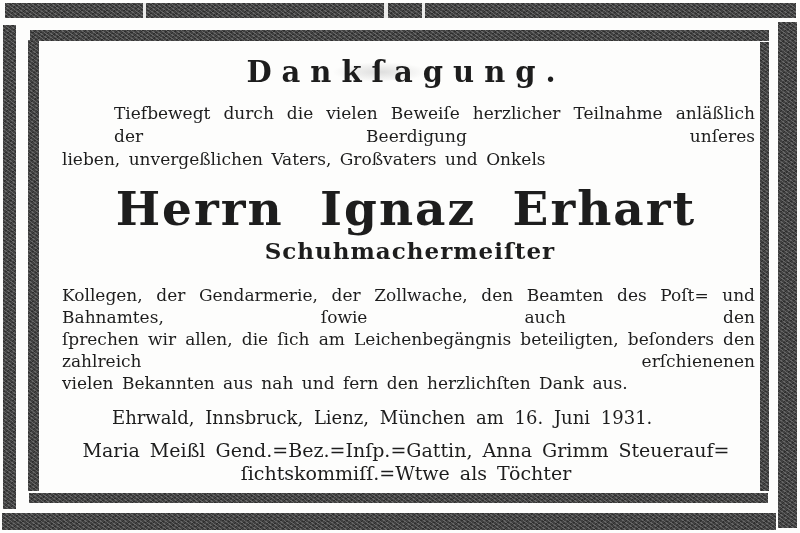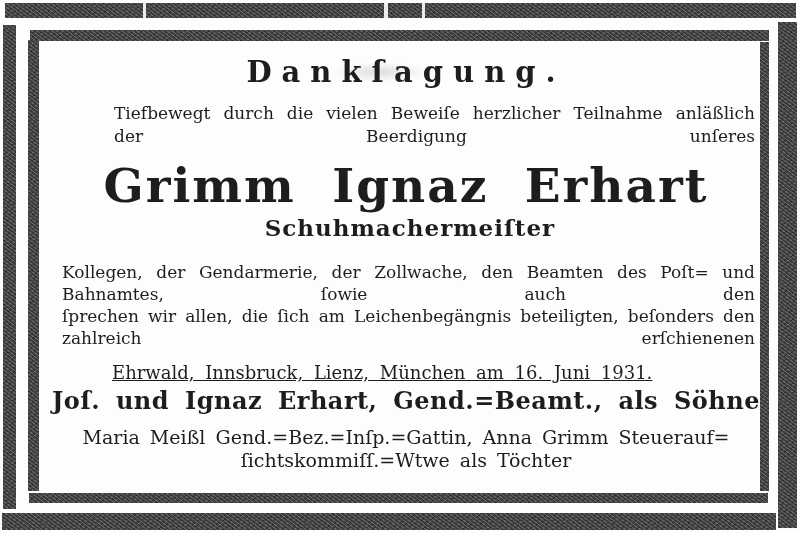--- a/index.html
+++ b/index.html
@@ -45,21 +45,21 @@
   .thanks{margin-top:20px;line-height:22px;}
   .name{
     margin-top:9px;text-align:center;
     font-size:47px;font-weight:bold;letter-spacing:2px;word-spacing:18px;
     line-height:57px;
   }
   .subtitle{
     text-align:center;font-size:23px;font-weight:bold;
     letter-spacing:1px;word-spacing:6px;line-height:27px;margin-left:8px;
   }
-  .dateline{margin-top:13px;padding-left:73px;font-size:18px;word-spacing:5px;text-decoration:underline;}
+  .dateline{margin-top:13px;padding-left:73px;font-size:18px;word-spacing:5px;}
   .mourners-label{margin-top:18px;text-align:center;font-size:17px;word-spacing:4px;}
   .sig1{margin-top:3px;text-align:center;font-size:24px;font-weight:bold;word-spacing:7px;letter-spacing:.5px;}
   .sig2{margin-top:11px;text-align:center;font-size:19px;word-spacing:4px;}
   .sig3{margin-top:1px;text-align:center;font-size:19px;word-spacing:4px;}
 </style>
 </head>
 <body>
 
 <div class="bar outer-top">
   <span class="notch" style="left:138px"></span>
@@ -74,30 +74,31 @@
 <div class="bar inner-right"></div>
 <div class="bar inner-bottom"></div>
 <div class="smudge"></div>
 
 <div class="content">
 
   <div class="title">Dankſagung.</div>
 
   <div class="para intro">
     <div class="line j indent">Tiefbewegt durch die vielen Beweiſe herzlicher Teilnahme anläßlich der Beerdigung unſeres</div>
+    <div class="line">lieben, unvergeßlichen Vaters, Großvaters und Onkels</div>
   </div>
 
-  <div class="name">Grimm Ignaz Erhart</div>
+  <div class="name">Herrn Ignaz Erhart</div>
   <div class="subtitle">Schuhmachermeiſter</div>
 
   <div class="para thanks">
     <div class="line j">Kollegen, der Gendarmerie, der Zollwache, den Beamten des Poſt= und Bahnamtes, ſowie auch den</div>
     <div class="line j">ſprechen wir allen, die ſich am Leichenbegängnis beteiligten, beſonders den zahlreich erſchienenen</div>
+    <div class="line">vielen Bekannten aus nah und fern den herzlichſten Dank aus.</div>
   </div>
 
   <div class="dateline">Ehrwald, Innsbruck, Lienz, München am 16. Juni 1931.</div>
 
 
-  <div class="sig1">Joſ. und Ignaz Erhart, Gend.=Beamt., als Söhne</div>
   <div class="sig2">Maria Meißl Gend.=Bez.=Inſp.=Gattin, Anna Grimm Steuerauf=</div>
   <div class="sig3">ſichtskommiſſ.=Wtwe als Töchter</div>
 
 </div>
 
 </body></html>

